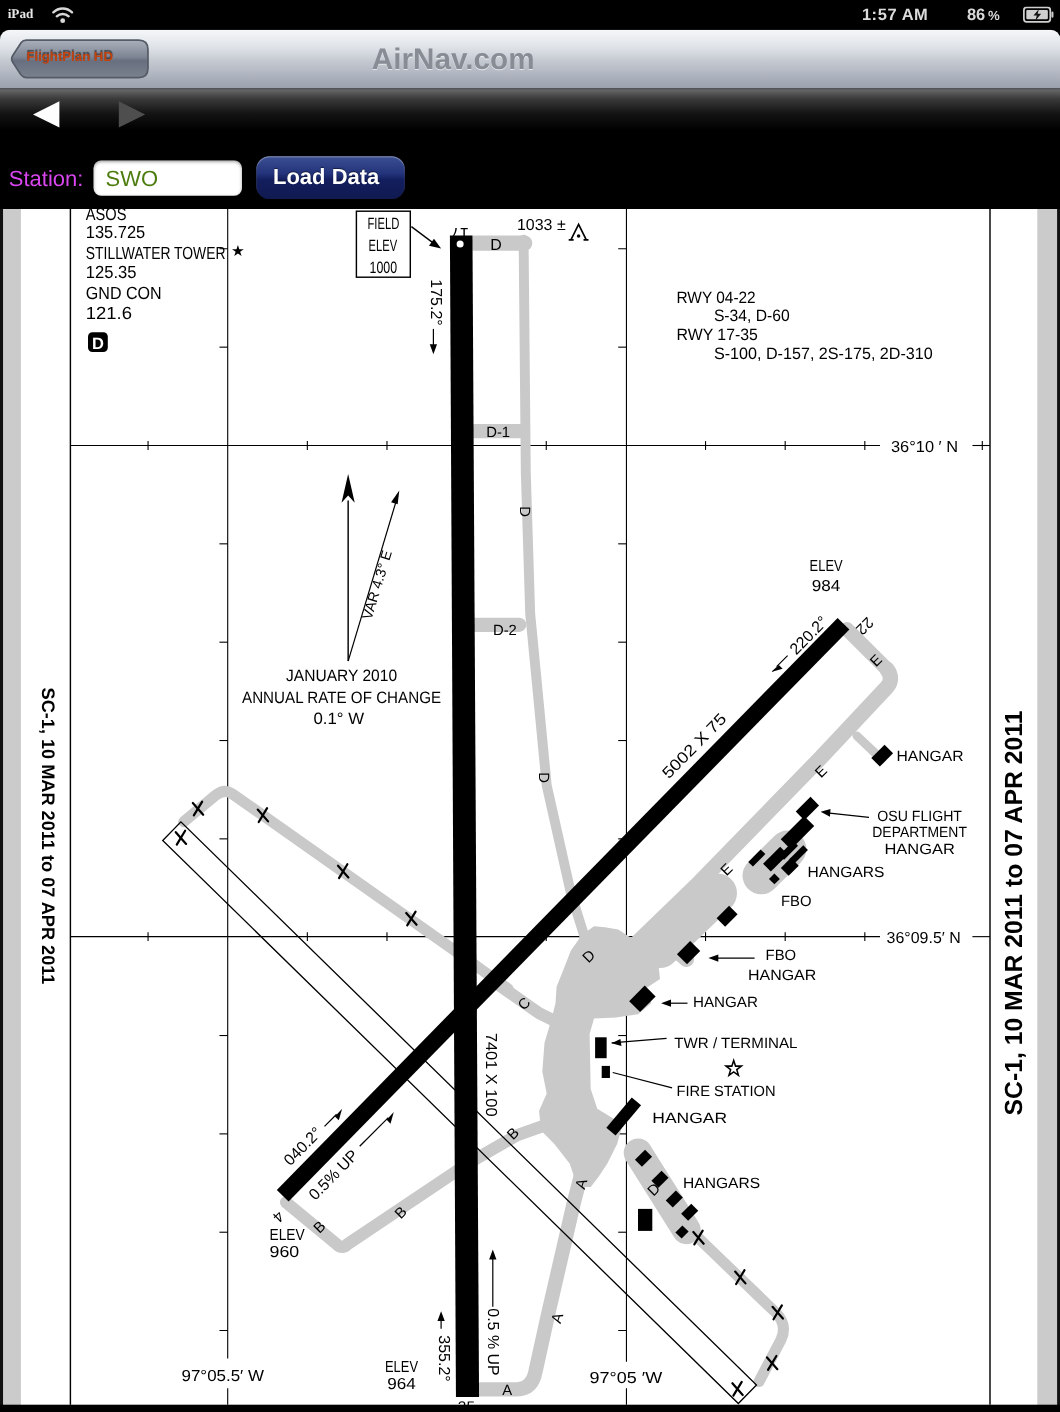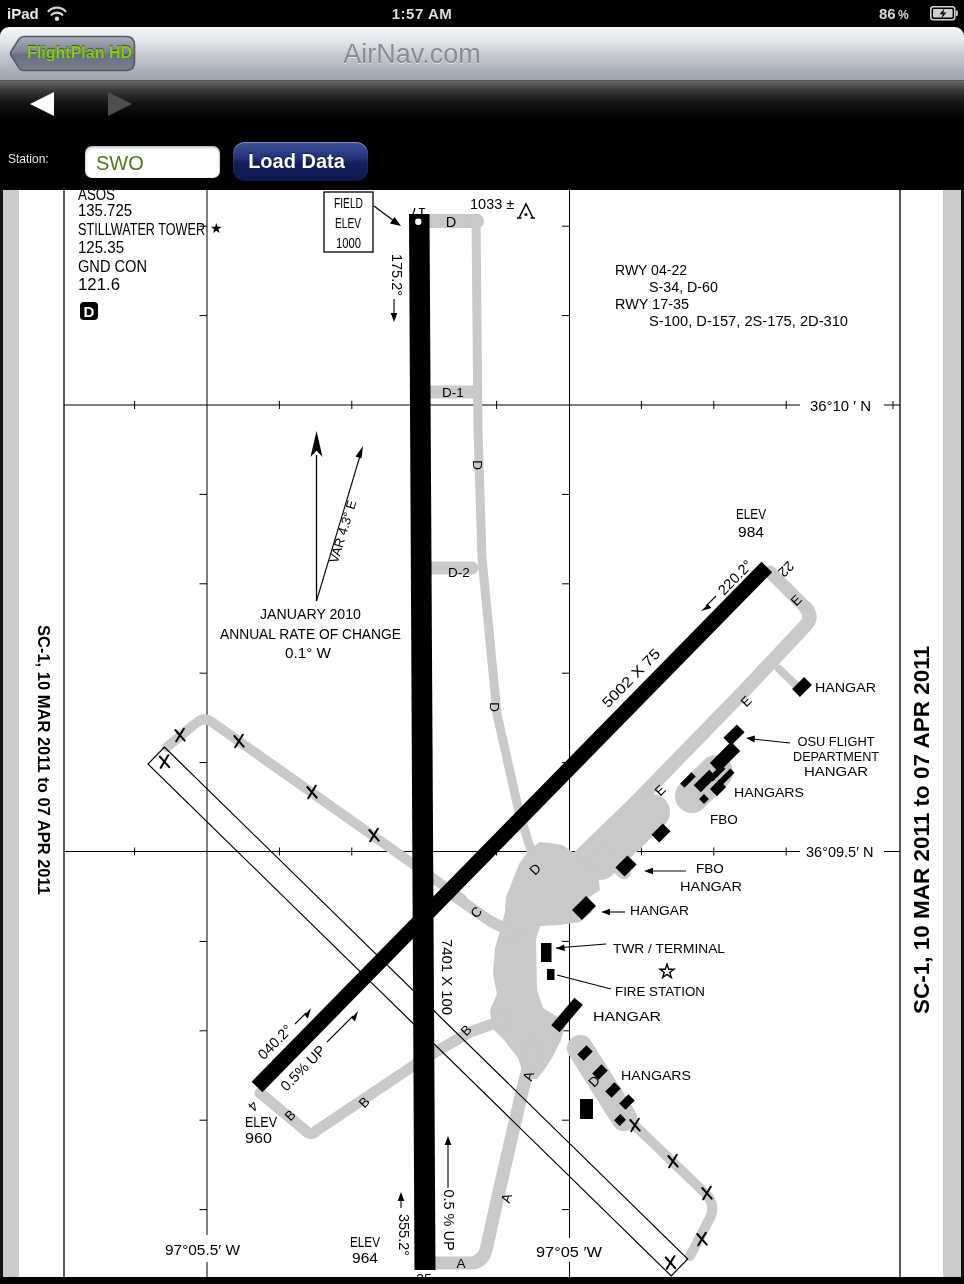--- a/index.html
+++ b/index.html
@@ -5,68 +5,68 @@
   html,body{margin:0;padding:0;background:#000;}
   body{width:964px;height:1284px;position:relative;overflow:hidden;
        font-family:"Liberation Sans",sans-serif;}
   .abs{position:absolute;}
 </style>
 </head>
 <body>
 
 <div class="abs" style="left:0;top:0;width:964px;height:27px;background:#000;"></div>
 
-<div class="abs" style="left:7px;top:5px;color:#e8e8e8;font-size:15px;font-weight:bold;">iPad</div>
+<div class="abs" style="left:7px;top:5px;color:#e8e8e8;font-size:12px;font-weight:bold;font-family:Liberation Serif, serif;">iPad</div>
 
 <svg class="abs" style="left:46px;top:5px;" width="22" height="17" viewBox="0 0 22 17">
   <g fill="none" stroke="#d8d8d8" stroke-width="2.2" stroke-linecap="round">
     <path d="M2.5,6.2 A12,12 0 0 1 19.5,6.2"></path>
     <path d="M5.6,9.8 A8,8 0 0 1 16.4,9.8"></path>
   </g>
   <circle cx="11" cy="13.8" r="2.2" fill="#d8d8d8"></circle>
 </svg>
 
-<div class="abs" style="left:0;top:5px;width:844px;text-align:center;color:#dcdcdc;font-size:15px;font-weight:bold;letter-spacing:.5px;">1:57 AM</div>
+<div class="abs" style="left:0;top:5px;width:844px;text-align:right;color:#dcdcdc;font-size:15px;font-weight:bold;letter-spacing:.5px;">1:57 AM</div>
 
 <div class="abs" style="left:879px;top:5px;color:#d8d8d8;font-size:15px;font-weight:bold;">86<span style="font-size:12px;"> %</span></div>
 
 <svg class="abs" style="left:930px;top:6px;" width="28" height="15" viewBox="0 0 28 15">
   <rect x="0.8" y="0.8" width="24" height="13" rx="2.5" fill="none" stroke="#cfcfcf" stroke-width="1.6"></rect>
   <rect x="3" y="3" width="19.6" height="8.6" rx="1" fill="#cfcfcf"></rect>
   <rect x="25.8" y="4.5" width="2" height="5.6" rx="1" fill="#cfcfcf"></rect>
   <path d="M14.5,2.2 L9.5,8.2 L12.6,8.2 L11.2,12.8 L16.5,6.6 L13.3,6.6 Z" fill="#111"></path>
 </svg>
 
 <div class="abs" style="left:0;top:27px;width:964px;height:53px;border-radius:9px 9px 0 0;
   background:linear-gradient(180deg,#f5f7f9 0%,#dfe3e8 30%,#c3c8d0 55%,#a8aeb9 85%,#9ba1ad 100%);
   border-bottom:1px solid #51545c;"></div>
 
-<div class="abs" style="left:0;top:39px;width:824px;text-align:center;color:#878c95;font-size:27px;font-weight:normal;text-shadow:0 1px 0 rgba(255,255,255,.6);">AirNav.com</div>
+<div class="abs" style="left:0;top:39px;width:824px;text-align:center;color:#878c95;font-size:27px;font-weight:bold;text-shadow:0 1px 0 rgba(255,255,255,.6);">AirNav.com</div>
 
 <svg class="abs" style="left:9px;top:35px;" width="128" height="37" viewBox="0 0 128 37">
   <defs>
     <linearGradient id="bkg" x1="0" y1="0" x2="0" y2="1">
       <stop offset="0" stop-color="#aab0bb"></stop>
         <stop offset="0.45" stop-color="#7e8593"></stop>
       <stop offset="0.55" stop-color="#687080"></stop>
         <stop offset="1" stop-color="#79818e"></stop>
     </linearGradient>
   </defs>
   <path d="M15,1.5 L117,1.5 Q125.5,1.5 125.5,10 L125.5,27 Q125.5,35.5 117,35.5 L15,35.5 Q12,35.5 10,33 L2.6,21.5 Q0.6,18.5 2.6,15.5 L10,4 Q12,1.5 15,1.5 Z" fill="url(#bkg)" stroke="#565c67" stroke-width="1.6"></path>
 </svg>
-<div class="abs" style="left:24px;top:44px;width:108px;text-align:right;color:#84cc16;font-size:16px;font-weight:bold;text-shadow:0 -1px 1px rgba(0,0,0,.55);">FlightPlan HD</div>
+<div class="abs" style="left:24px;top:44px;width:108px;text-align:left;color:#c2410c;font-size:12px;font-weight:bold;text-shadow:0 -1px 1px rgba(0,0,0,.55);">FlightPlan HD</div>
 
 <div class="abs" style="left:0;top:81px;width:964px;height:110px;
   background:linear-gradient(180deg,#6a6a6a 0%,#3a3a3a 8%,#141414 20%,#000 34%);"></div>
 
 <div class="abs" style="left:30px;top:92px;width:0;height:0;border-top:12px solid transparent;border-bottom:12px solid transparent;border-right:24px solid #fdfdfd;"></div>
 
 <div class="abs" style="left:108px;top:92px;width:0;height:0;border-top:12px solid transparent;border-bottom:12px solid transparent;border-left:24px solid #4e4e4e;"></div>
 
-<div class="abs" style="left:8px;top:152px;color:#e5e5e5;font-size:12px;">Station:</div>
+<div class="abs" style="left:8px;top:152px;color:#d946ef;font-size:20px;">Station:</div>
 
 <div class="abs" style="left:85px;top:146px;width:135px;height:32px;background:#fff;border-radius:7px;box-shadow:inset 0 1px 3px rgba(0,0,0,.4);"></div>
 <div class="abs" style="left:96px;top:152px;color:#4d7c0f;font-size:20px;">SWO</div>
 
 <div class="abs" style="left:233px;top:142px;width:135px;height:39px;border-radius:12px;
   background:linear-gradient(180deg,#3c4f93 0%,#24347c 40%,#131e5e 55%,#101a50 100%);
   box-shadow:inset 0 1px 1px rgba(255,255,255,.4);"></div>
 <div class="abs" style="left:233px;top:150px;width:127px;text-align:center;color:#fff;font-size:20px;font-weight:bold;text-shadow:0 -1px 1px rgba(0,0,0,.5);">Load Data</div>
 
 <svg class="abs" style="left:0;top:190px;" width="964" height="1094" viewBox="0 190 964 1094">

